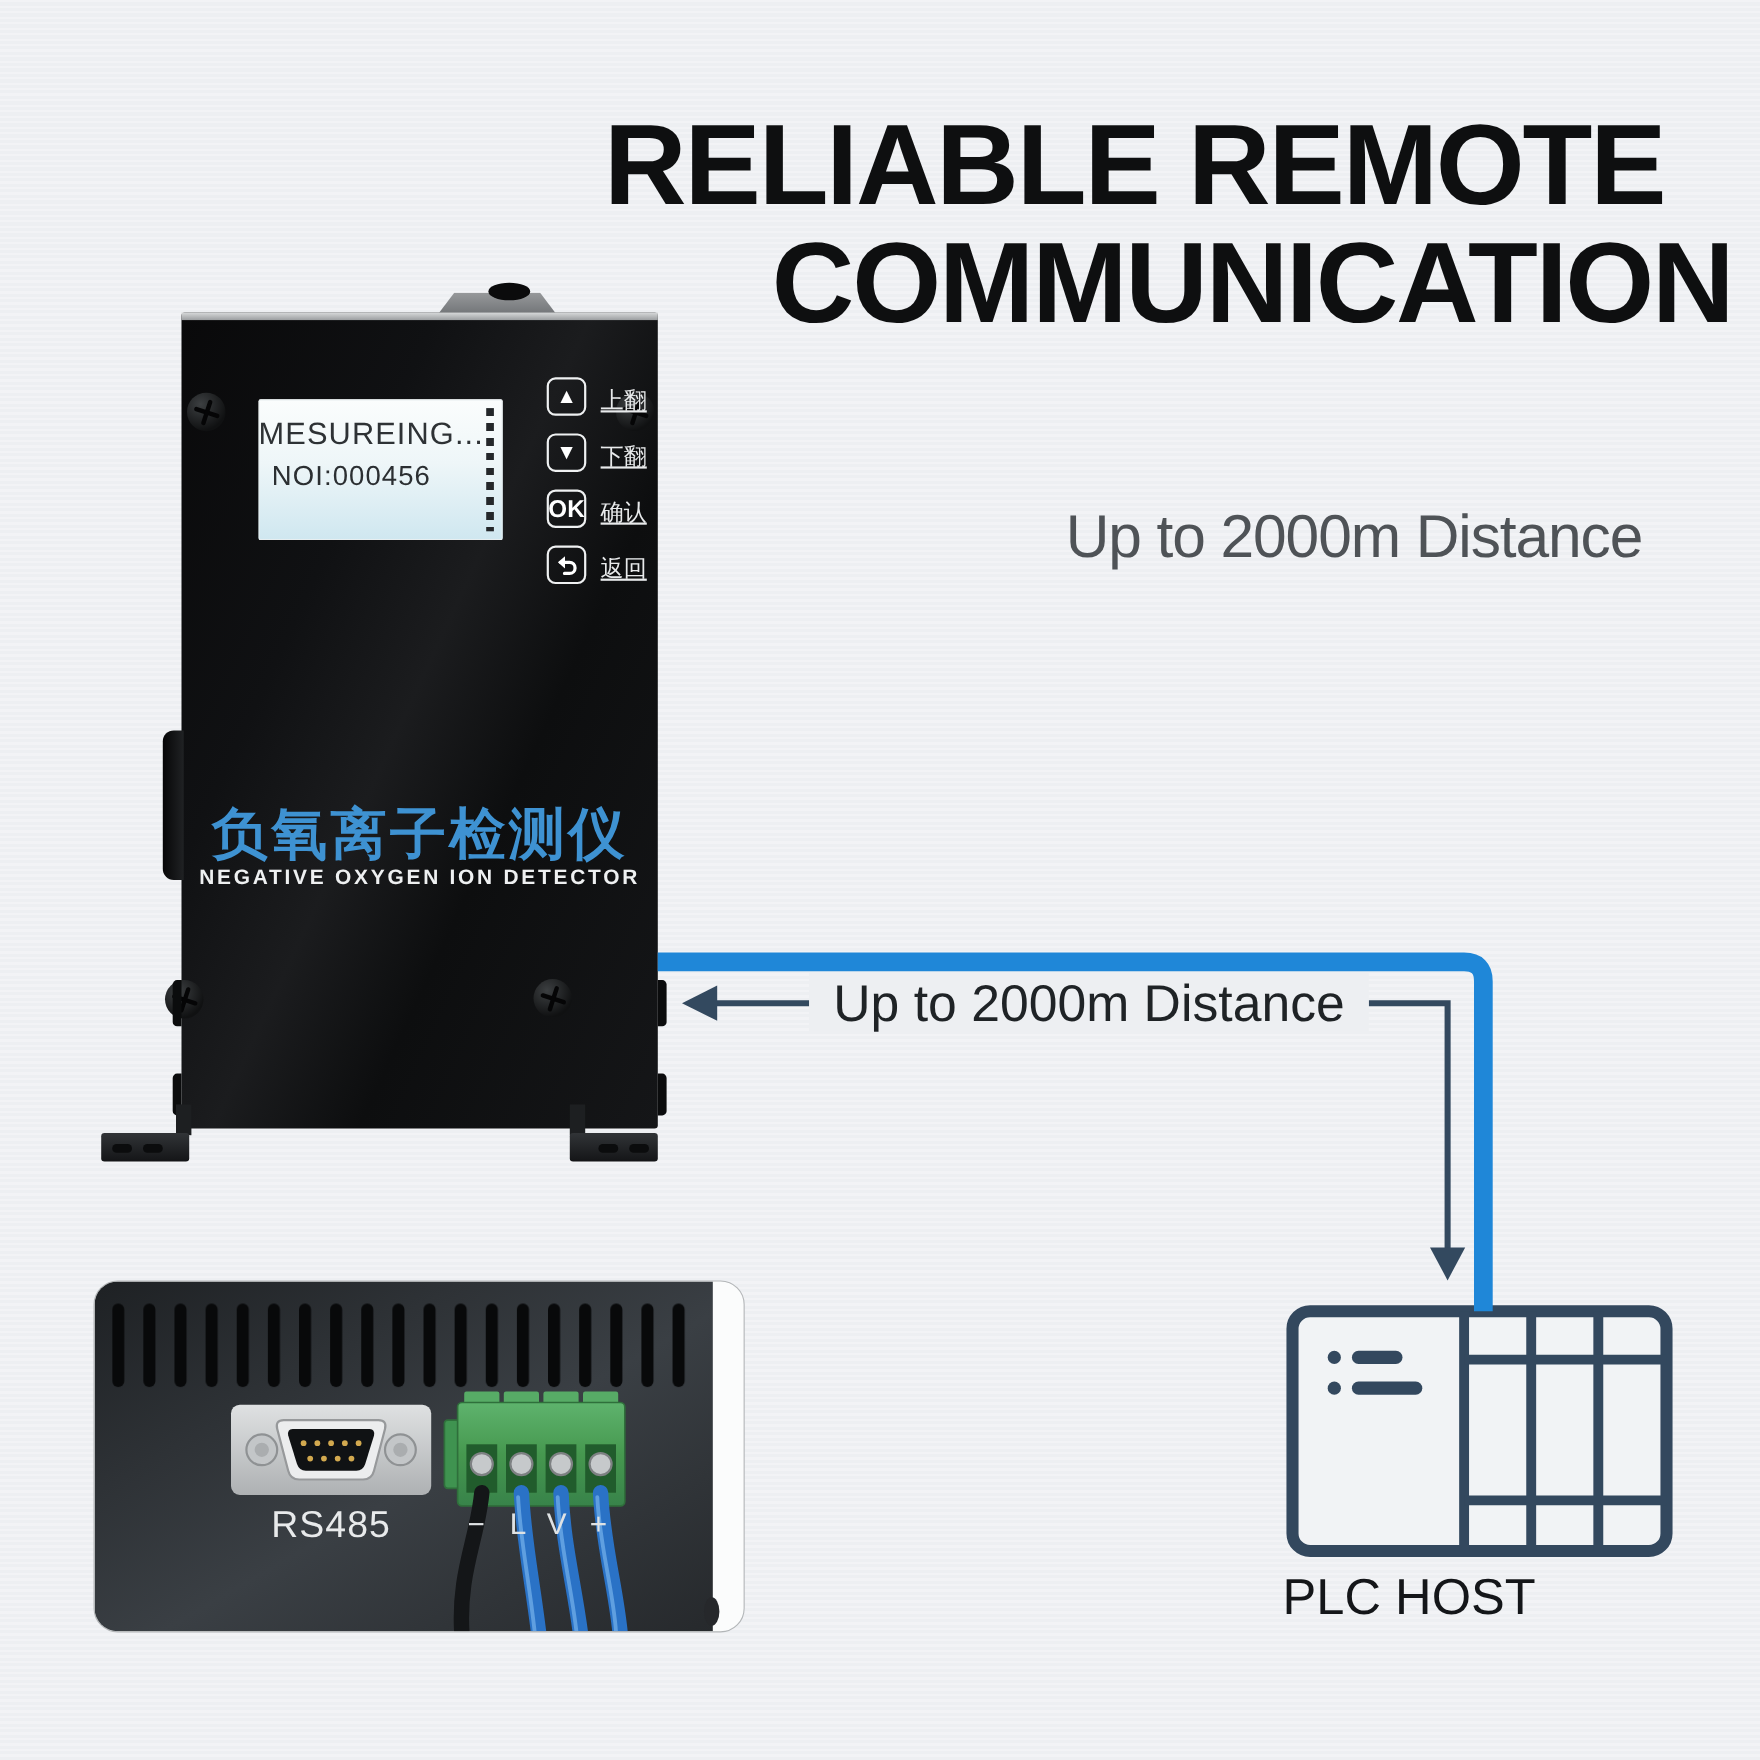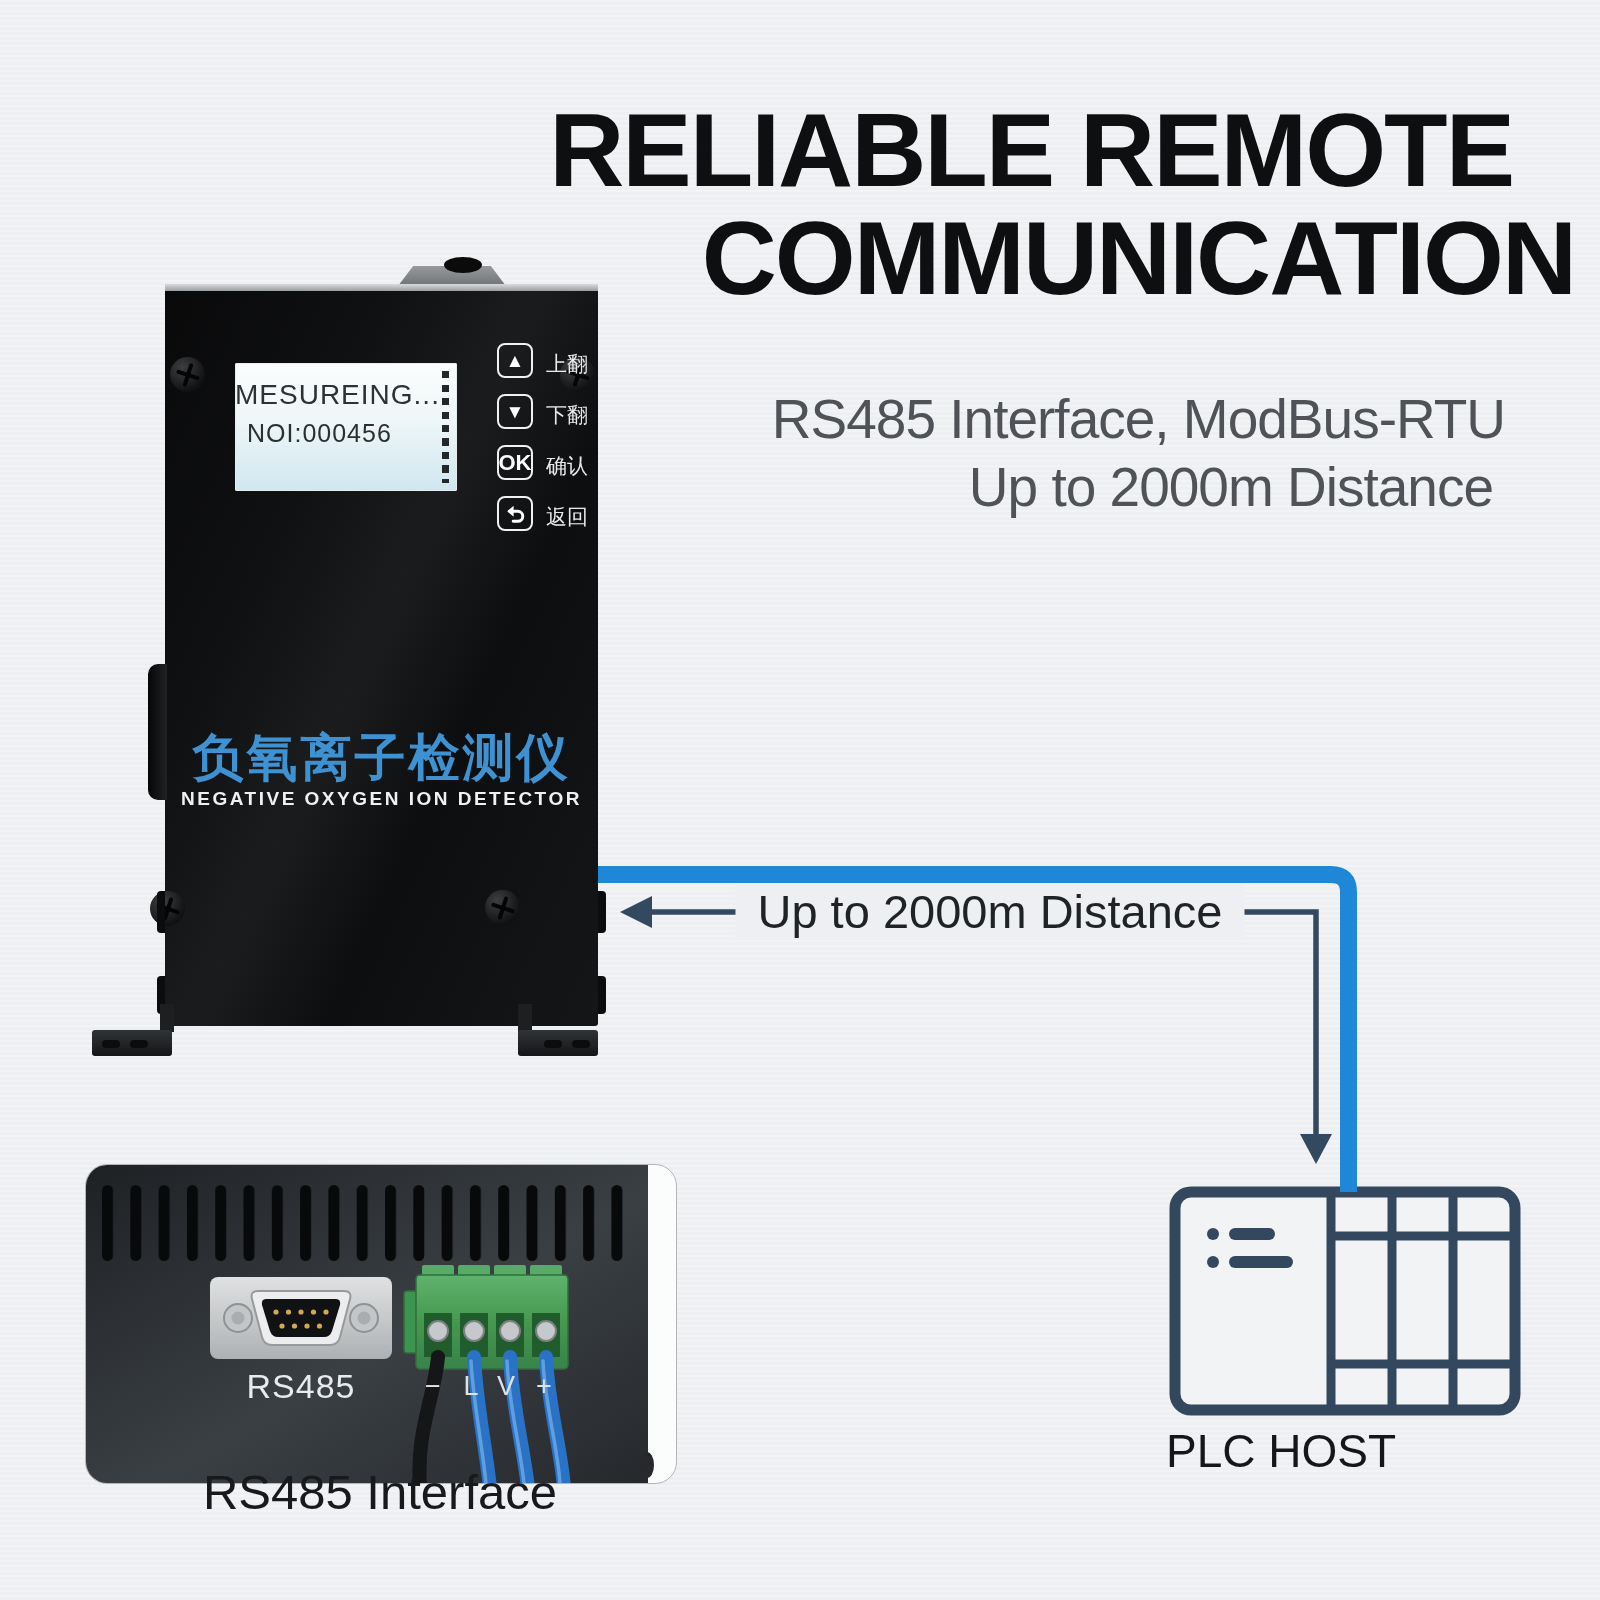--- a/index.html
+++ b/index.html
@@ -34,21 +34,21 @@
      box-shadow:0 0 0 1px #e7eef0 inset;}
   #lcd-dots{position:absolute;right:8px;top:8px;bottom:8px;width:7px;
      background:repeating-linear-gradient(180deg,#24272a 0 7px,rgba(0,0,0,0) 7px 13.5px);}
   #lcd-line1{position:absolute;left:0;right:30px;top:16px;text-align:center;
      font-size:28px;color:#2e3235;letter-spacing:1px;}
   #lcd-line2{position:absolute;left:12px;top:56px;font-size:25px;color:#2b2f32;letter-spacing:1px;}
   .key{position:absolute;left:497px;width:36px;height:35px;border:2px solid #eff1f2;border-radius:8px;
      display:flex;align-items:center;justify-content:center;color:#fff;box-sizing:border-box;}
   .key .tri{font-size:19px;line-height:1;}
   .key .oktxt{font-size:22px;font-weight:bold;letter-spacing:0;}
-  .key-label{position:absolute;left:546px;color:#e8eaeb;font-size:21px;white-space:nowrap;}
+  .key-label{position:absolute;left:546px;color:#e8eaeb;font-size:21px;white-space:nowrap;text-decoration:underline;}
   #cn-name{position:absolute;left:165px;top:724px;width:433px;text-align:center;
      font-size:51px;font-weight:bold;color:#3e92d2;letter-spacing:3px;white-space:nowrap;}
   #en-name{position:absolute;left:165px;top:788px;width:433px;text-align:center;
      font-size:19px;font-weight:bold;color:#eef0f1;letter-spacing:2.5px;white-space:nowrap;}
   #air-inlet{position:absolute;left:148px;top:664px;width:19px;height:136px;border-radius:10px 0 0 10px;
      background:linear-gradient(90deg,#060607,#202224);}
   .edge-bump{position:absolute;width:8px;background:#0b0c0d;}
   .foot-plate{position:absolute;top:1030px;width:80px;height:26px;border-radius:3px;
      background:linear-gradient(180deg,#313437,#141517);}
   .foot-flange{position:absolute;top:1004px;width:14px;height:28px;background:#1d1f21;}
@@ -76,21 +76,20 @@
      font-size:49px;font-weight:500;color:#17191b;}
   svg{display:block;}
 </style>
 </head>
 <body>
 
 <div id="stage">
 
   <div class="title-line" style="right:87px;top:98px;">RELIABLE REMOTE</div>
   <div class="title-line" style="right:25px;top:206px;">COMMUNICATION</div>
-  <div class="sub-line" style="right:95px;top:392px;">RS485 Interface, ModBus-RTU</div>
   <div class="sub-line" style="right:107px;top:460px;">Up to 2000m Distance</div>
 
   <svg class="abs" style="left:0;top:0;z-index:2;" width="1600" height="1600" viewBox="0 0 1600 1600">
     <path d="M 598 874.5 L 1331 874.5 Q 1348.5 874.5 1348.5 892 L 1348.5 1192" fill="none" stroke="#1f87d8" stroke-width="17"></path>
     <path d="M 644 912 L 1316 912 L 1316 1140" fill="none" stroke="#33495f" stroke-width="5.5"></path>
     <polygon points="620,912 652,896 652,928" fill="#33495f"></polygon>
     <polygon points="1316,1164 1300,1134 1332,1134" fill="#33495f"></polygon>
   </svg>
   <div id="distance-label">Up to 2000m Distance</div>
 
@@ -243,15 +242,14 @@
       </g>
       <ellipse cx="561" cy="300" rx="7" ry="13" fill="#26282b"></ellipse>
     </svg>
 
     <div id="rs485-port-label">RS485</div>
     <span class="term-label" style="left:347px;">−</span>
     <span class="term-label" style="left:385px;">L</span>
     <span class="term-label" style="left:420px;">V</span>
     <span class="term-label" style="left:458px;">+</span>
   </div>
-  <div id="closeup-caption">RS485 Interface</div>
 
 </div>
 
 </body></html>

